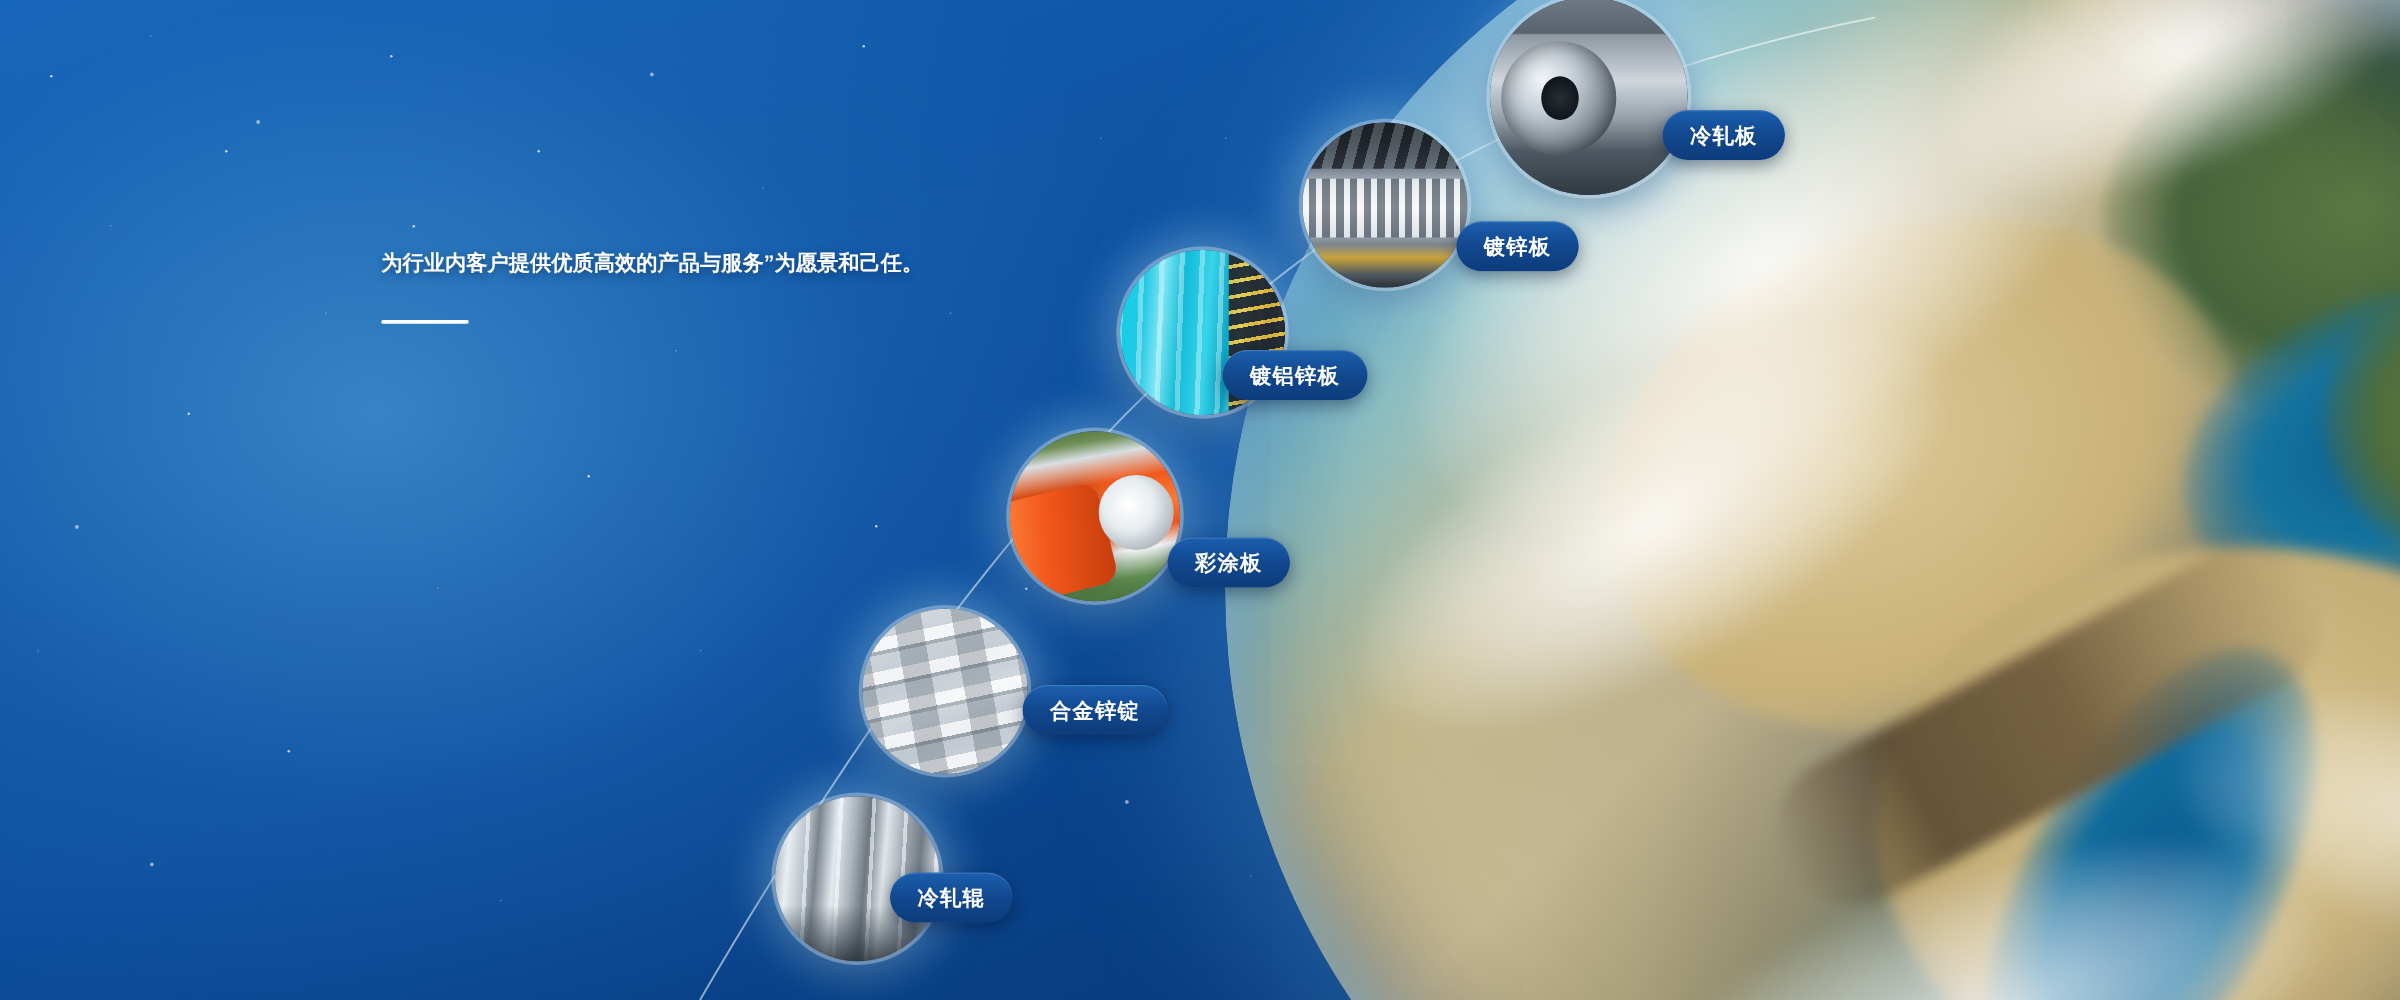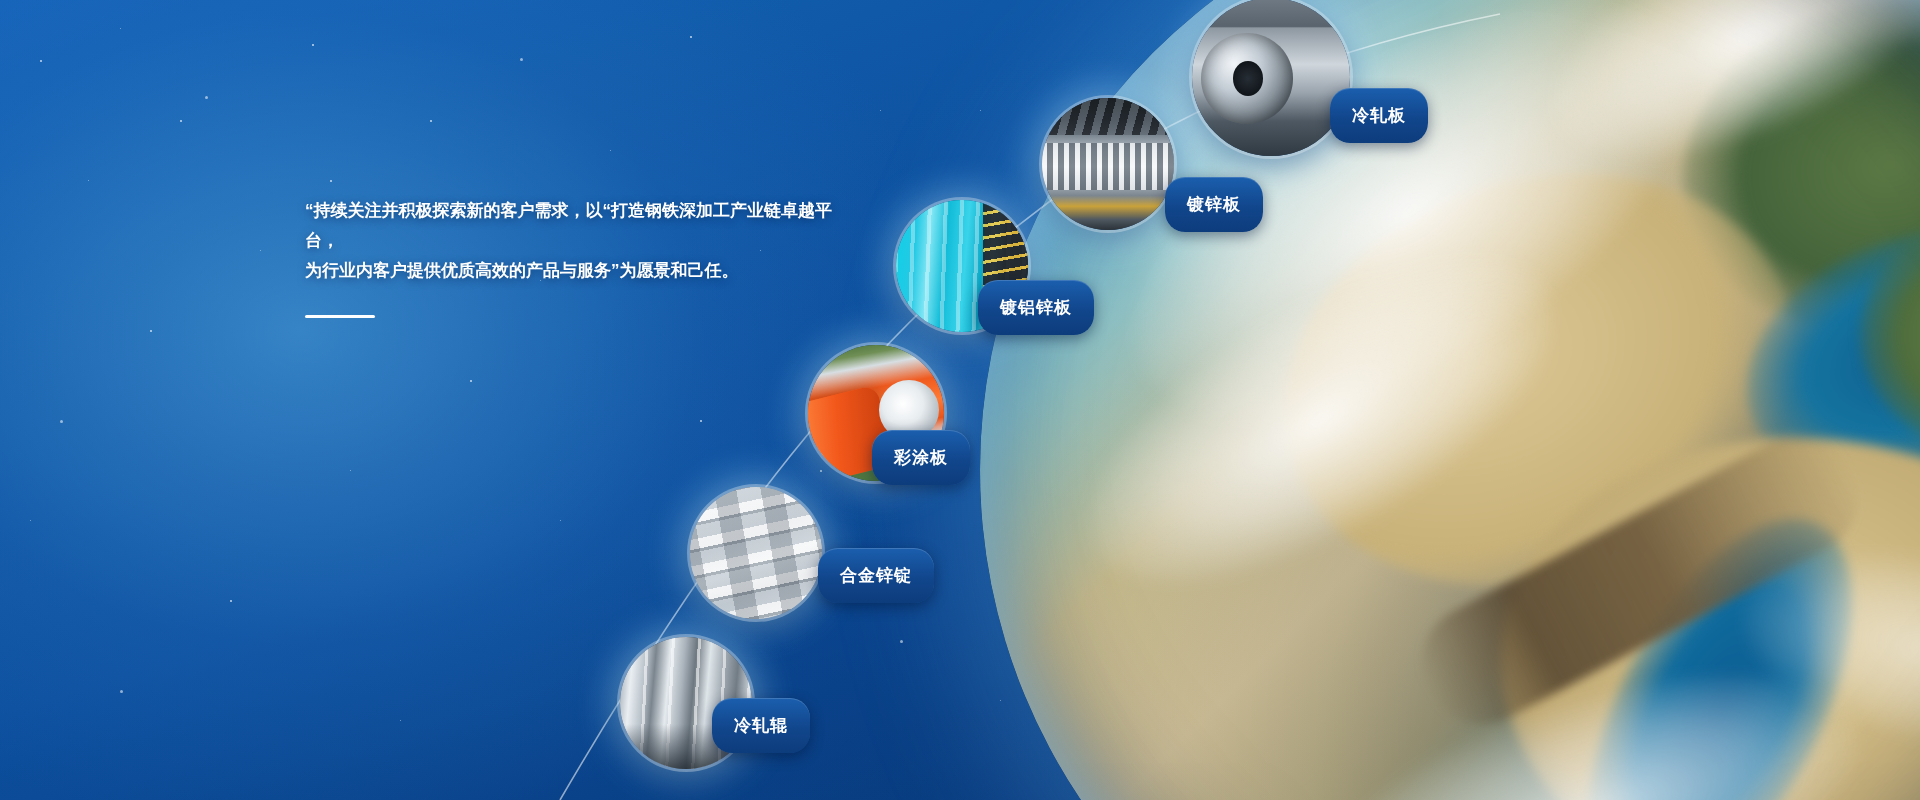--- a/index.html
+++ b/index.html
@@ -88,21 +88,21 @@
   
   .node { position:absolute; }
   .thumb {
     position:absolute; border-radius:50%; overflow:hidden;
     box-shadow:0 0 0 3px rgba(255,255,255,0.30), 0 0 34px 10px rgba(150,215,255,0.45), 0 8px 26px rgba(0,20,60,0.45);
     background:#123a6b;
   }
   .thumb .ph { position:absolute; inset:0; }
 
   .pill {
-    position:absolute; height:55px; padding:0 22px;
+    position:absolute; height:40px; padding:0 22px;
     display:flex; align-items:center; justify-content:center;
     border-radius:20px; color:#ffffff; font-size:17px; font-weight:bold;
     letter-spacing:1px; white-space:nowrap;
     background:linear-gradient(180deg, #1b5fae 0%, #11468c 55%, #0d3c7c 100%);
     box-shadow:0 4px 14px rgba(0,18,50,0.45), inset 0 1px 0 rgba(255,255,255,0.16);
   }
 
   
   .art-coil-row{position:absolute;inset:0;background:
     linear-gradient(180deg,#6f7a85 0%,#58636e 18%,#8e98a1 19%,#cfd6dc 42%,#9aa4ad 60%,#4d5862 78%,#2f3941 100%);}
@@ -208,21 +208,20 @@
     </div>
     <div class="atmos"></div>
   </div>
 
   <svg class="arc" viewBox="0 0 1920 800">
     <path d="M 560 800 C 700 560, 860 330, 1080 180 C 1200 98, 1340 46, 1500 14" fill="none" stroke="rgba(255,255,255,0.55)" stroke-width="1.6"></path>
   </svg>
 
   <div class="copy">
     <p class="subcopy">
-      <span class="line">“持续关注并积极探索新的客户需求，以“打造钢铁深加工产业链卓越平台，</span>
       <span class="line">为行业内客户提供优质高效的产品与服务”为愿景和己任。</span>
     </p>
     <div class="rule"></div>
   </div>
 
   <div class="node">
     <div class="thumb" style="left:1192px;top:-2px;width:158px;height:158px">
       <div class="ph art-coil-row"></div>
     </div>
     <div class="pill" style="left:1330px;top:88px">冷轧板</div>
@@ -239,21 +238,21 @@
     <div class="thumb" style="left:896px;top:200px;width:132px;height:132px">
       <div class="ph art-cyan"></div>
     </div>
     <div class="pill" style="left:978px;top:280px">镀铝锌板</div>
   </div>
 
   <div class="node">
     <div class="thumb" style="left:808px;top:345px;width:136px;height:136px">
       <div class="ph art-orange"></div>
     </div>
-    <div class="pill" style="left:872px;top:430px">彩涂板</div>
+    <div class="pill" style="left:934px;top:430px">彩涂板</div>
   </div>
 
   <div class="node">
     <div class="thumb" style="left:690px;top:487px;width:132px;height:132px">
       <div class="ph art-ingot"></div>
     </div>
     <div class="pill" style="left:818px;top:548px">合金锌锭</div>
   </div>
 
   <div class="node">

